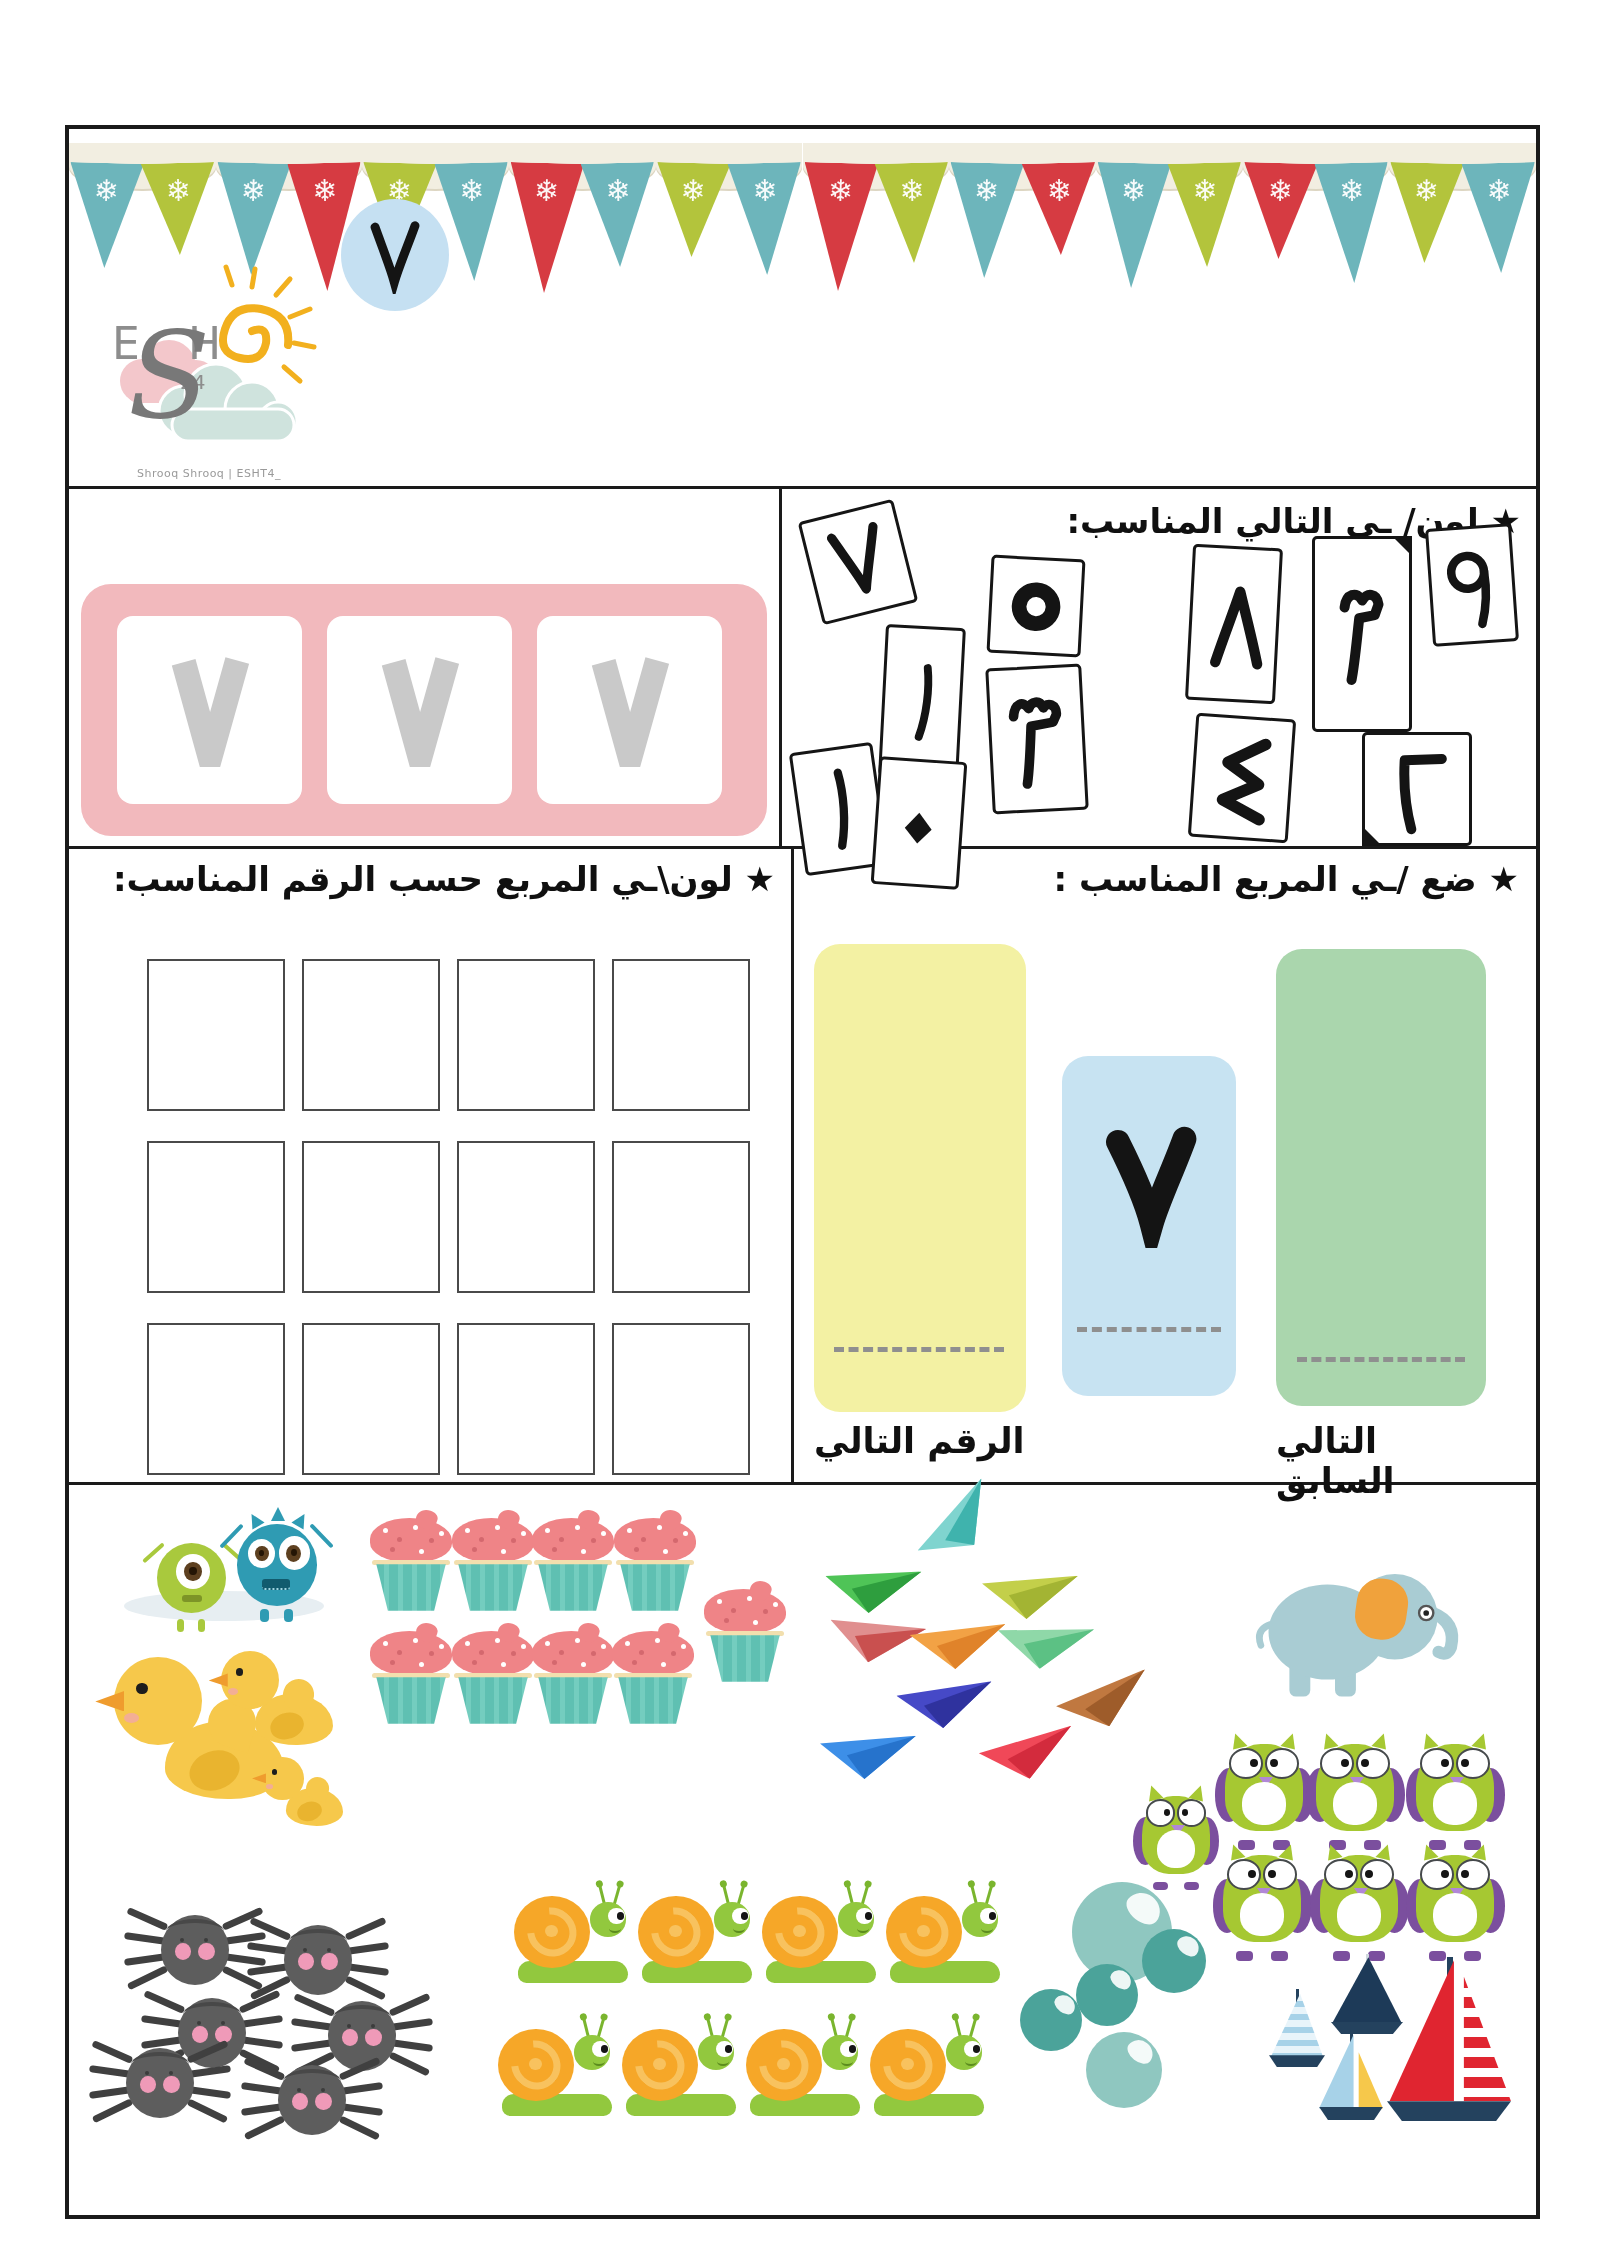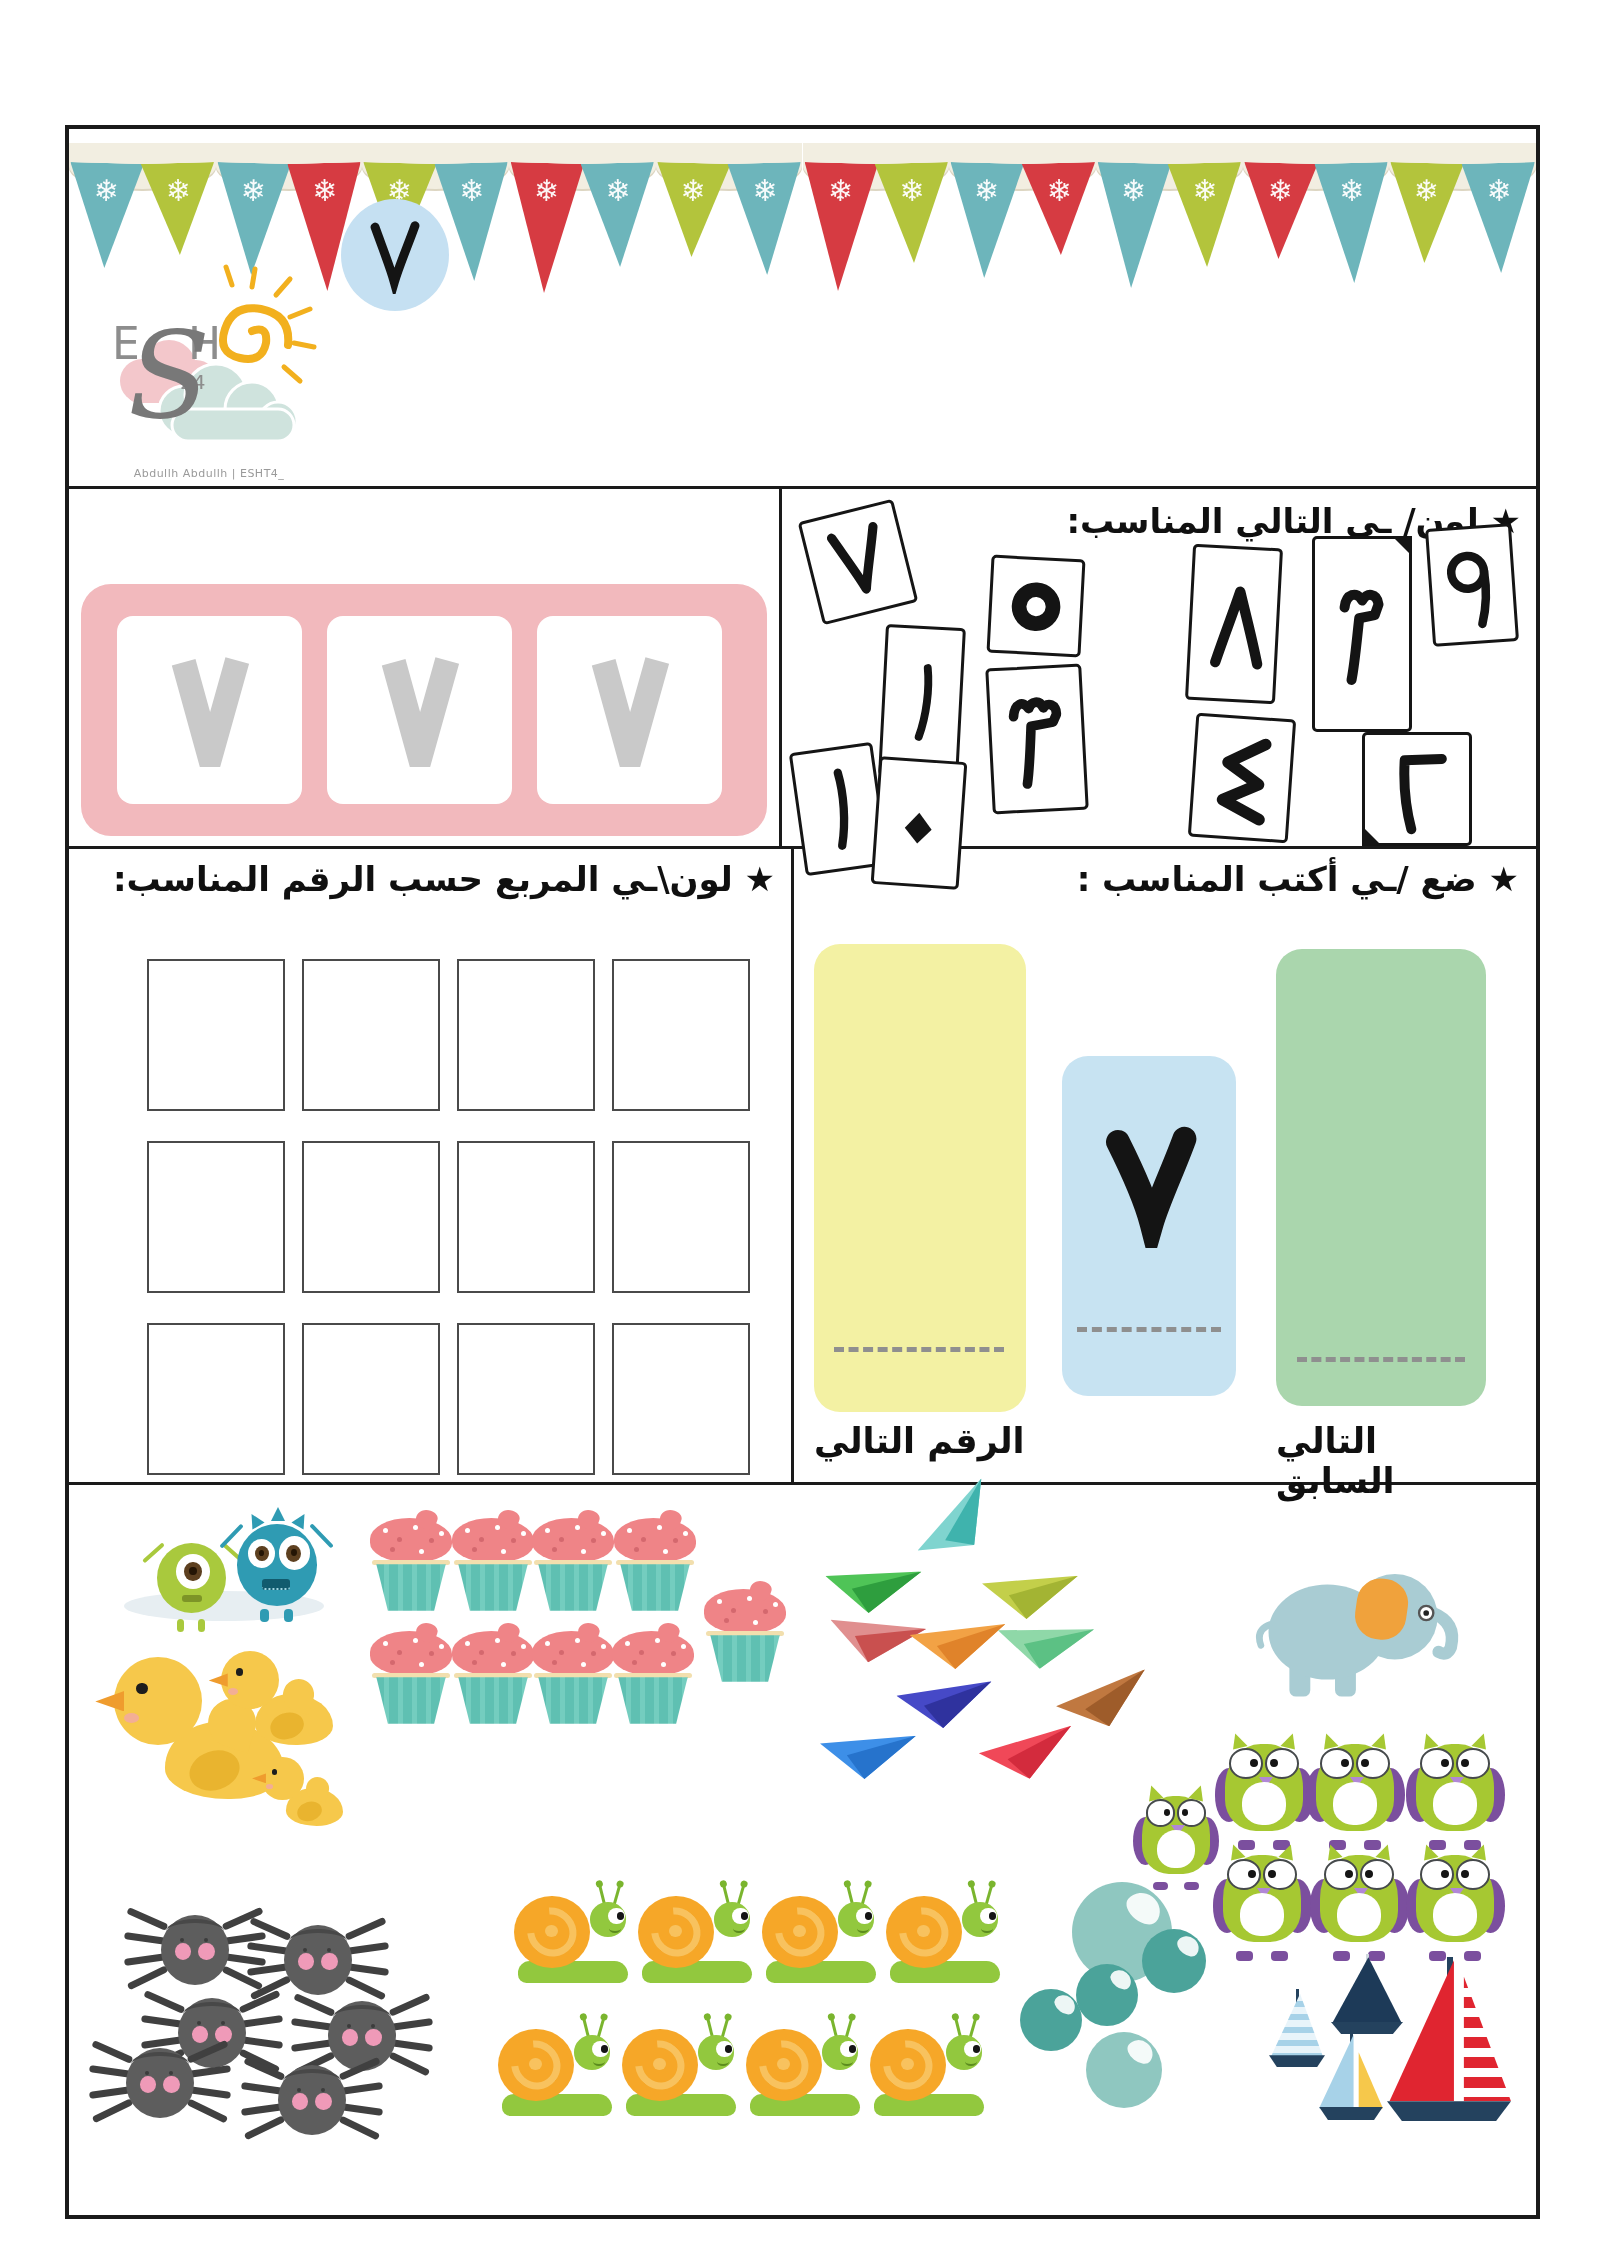--- a/index.html
+++ b/index.html
@@ -221,21 +221,21 @@
             <circle cx="132" cy="136" r="31"></circle>
             <circle cx="168" cy="150" r="27"></circle>
             <circle cx="194" cy="162" r="19"></circle>
         <rect x="88" y="150" width="122" height="32" rx="16"></rect>
       </g>
       <text x="28" y="100" font-size="44" fill="#8d8d8d">E</text>
       <text x="104" y="100" font-size="44" fill="#8d8d8d">H</text>
       <text x="96" y="130" font-size="20" fill="#8d8d8d">24</text>
       <text x="44" y="158" font-size="120" font-family="DejaVu Serif,serif" font-style="italic" fill="#787878">S</text>
     </svg>
-    <div class="logo-caption" style="left:0;top:208px;width:250px">Abdullh Abdullh | ESHT4_</div>
+    <div class="logo-caption" style="left:0;top:208px;width:250px">Shrooq Shrooq | ESHT4_</div>
   </div>
 
   <div class="title-circle" id="title-circle" style="left: 272px; top: 70px; width: 108px; height: 112px; background: rgb(197, 224, 242);">
     <svg viewBox="0 0 90 105" style="width:62px;height:78px">
       <path d="M16 12 C26 40 38 70 44 92 C51 68 64 38 74 10" fill="none" stroke="#141414" stroke-width="13" stroke-linecap="round"></path>
     </svg>
   </div>
 
   <div class="hline" style="top:357px"></div>
   <div class="hline" style="top:717px"></div>
@@ -332,21 +332,21 @@
         <div class="gsq" style="left:78px;top:1012px;width:134px;height:148px"></div>
         <div class="gsq" style="left:233px;top:1012px;width:134px;height:148px"></div>
         <div class="gsq" style="left:388px;top:1012px;width:134px;height:148px"></div>
         <div class="gsq" style="left:543px;top:1012px;width:134px;height:148px"></div>
         <div class="gsq" style="left:78px;top:1194px;width:134px;height:148px"></div>
         <div class="gsq" style="left:233px;top:1194px;width:134px;height:148px"></div>
         <div class="gsq" style="left:388px;top:1194px;width:134px;height:148px"></div>
         <div class="gsq" style="left:543px;top:1194px;width:134px;height:148px"></div>
       </div>
 
-  <div class="sec-head" style="top:730px;left:755px;width:695px;text-align:right;padding-right:10px">★ ضع /ـي أكتب المناسب :</div>
+  <div class="sec-head" style="top:730px;left:755px;width:695px;text-align:right;padding-right:10px">★ ضع /ـي المربع المناسب :</div>
   <div class="pcard" style="left:745px;top:815px;width:212px;height:468px;background:#f3f1a3"></div>
   <div class="pcard" style="left:993px;top:927px;width:174px;height:340px;background:#c7e3f2"></div>
   <div class="pcard" style="left:1207px;top:820px;width:210px;height:457px;background:#aad6ad"></div>
   <svg class="abs" viewBox="0 0 120 150" style="left:1033px;top:995px;width:96px;height:124px">
     <path d="M20 20 C38 56 55 95 62 122 C70 94 90 52 103 16" fill="none" stroke="#141414" stroke-width="30" stroke-linecap="round"></path>
   </svg>
   <div class="dash" style="left:765px;top:1218px;width:170px"></div>
   <div class="dash" style="left:1008px;top:1198px;width:144px"></div>
   <div class="dash" style="left:1228px;top:1228px;width:168px"></div>
   <div class="plabel" style="left:745px;top:1292px;width:212px">الرقم التالي</div>

